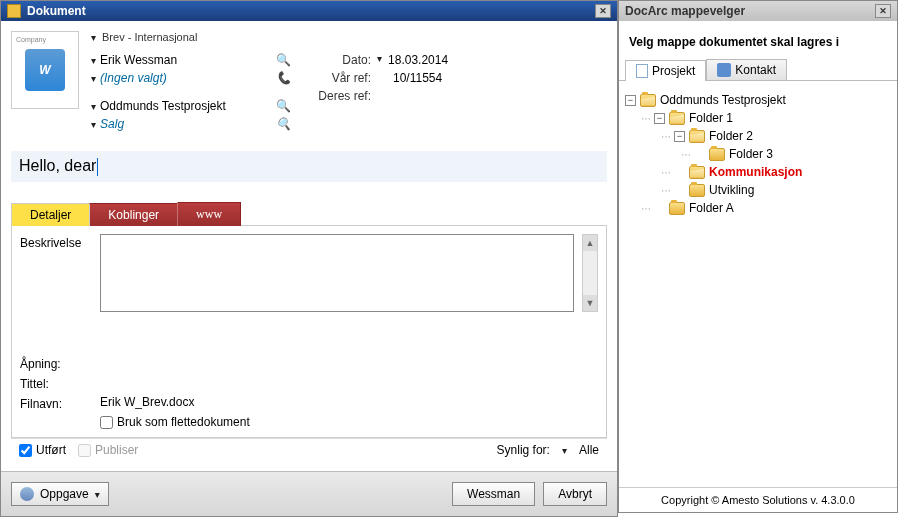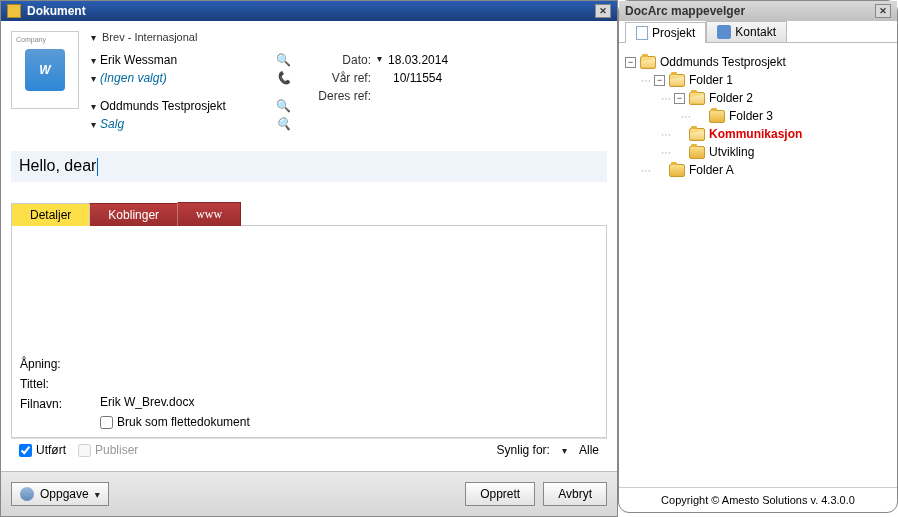--- a/index.html
+++ b/index.html
@@ -1,19 +1,19 @@
 <!DOCTYPE html>
 <html><head>
   <meta charset="utf-8">
   <style>
     * { box-sizing: border-box; margin: 0; padding: 0; font-family: "Segoe UI", Tahoma, sans-serif; font-size: 12px; }
     body { background: #fff; width: 898px; height: 517px; display: flex; overflow: hidden; }
     .window { display: flex; flex-direction: column; border: 1px solid #888; }
     .left-window { width: 618px; height: 517px; }
-    .right-window { width: 280px; height: 513px; margin-left: 0; border-radius: 11px; }
+    .right-window { width: 280px; height: 513px; margin-left: 0; }
     .titlebar { background: linear-gradient(#2a5db0, #1a3d7a); color: #fff; font-weight: bold; padding: 3px 6px; display: flex; align-items: flex-start; justify-content: space-between; height: 20px; }
     .titlebar-light { background: linear-gradient(#d8d8d8, #c0c0c0); color: #333; }
     .close-btn { width: 16px; height: 14px; background: #d8d8d8; border: 1px solid #888; font-size: 9px; line-height: 12px; text-align: center; color: #333; cursor: pointer; }
     .content { flex: 1; background: #fff; padding: 10px; display: flex; flex-direction: column; overflow: hidden; }
     .doc-header { display: flex; gap: 12px; }
     .doc-icon { width: 68px; height: 78px; border: 1px solid #ccc; background: #fff; display: flex; flex-direction: column; align-items: center; justify-content: center; position: relative; }
     .doc-icon-company { font-size: 7px; color: #888; position: absolute; top: 4px; left: 4px; }
     .word-icon { width: 40px; height: 42px; background: linear-gradient(#5b9bd5, #2e86d7); border-radius: 4px; display: flex; align-items: center; justify-content: center; color: #fff; font-size: 28px; font-weight: bold; font-style: italic; font-family: Georgia, serif; }
     .doc-meta { flex: 1; }
     .doc-title-row { display: flex; align-items: center; gap: 6px; margin-bottom: 8px; }
@@ -152,20 +152,29 @@
       <span style="font-size:16px">Hello, dear</span><span class="cursor-bar"></span>
     </div>
 
     <div class="tabs">
       <div class="tab active">Detaljer</div>
       <div class="tab red">Koblinger</div>
       <div class="tab red">www</div>
     </div>
 
     <div class="details-panel">
+      <div class="detail-row">
+        <span class="detail-label">Beskrivelse</span>
+        <textarea class="desc-textarea" style=""></textarea>
+        <div class="vscroll">
+          <div class="arrow">▲</div>
+          <div class="track"></div>
+          <div class="arrow">▼</div>
+        </div>
+      </div>
       <div style="flex:1"></div>
       <div class="detail-row">
           <span class="detail-label">Åpning:</span>
         </div>
       <div class="detail-row">
           <span class="detail-label">Tittel:</span>
         </div>
       <div class="detail-row">
         <span class="detail-label">Filnavn:</span>
         <span>Erik W_Brev.docx</span>
@@ -195,32 +204,33 @@
     </div>
   </div>
 
   <div class="button-bar">
     <button class="btn task">
       <span style="width:14px;height:14px;background:linear-gradient(#9bd,#68b);border-radius:50%;"></span>
       <span>Oppgave</span>
       <span class="dropdown-arrow">▾</span>
     </button>
     <span class="spacer"></span>
-    <button class="btn">Opprett</button>
+    <button class="btn">Wessman</button>
     <span style="width:8px"></span>
     <button class="btn">Avbryt</button>
   </div>
 </div>
 
 <div class="window right-window">
   <div class="titlebar titlebar-light">
     <span style="font-weight:bold">DocArc mappevelger</span>
     <div class="close-btn">✕</div>
   </div>
 
+  <div class="right-heading">Velg mappe dokumentet skal lagres i</div>
 
   <div class="right-tabs">
     <div class="rtab active">
       <span style="width:12px;height:14px;background:#fff;border:1px solid #8ac;"></span>
       <span>Prosjekt</span>
     </div>
     <div class="rtab">
       <span style="width:14px;height:14px;background:#5a8ecf;border-radius:2px;"></span>
       <span>Kontakt</span>
     </div>

